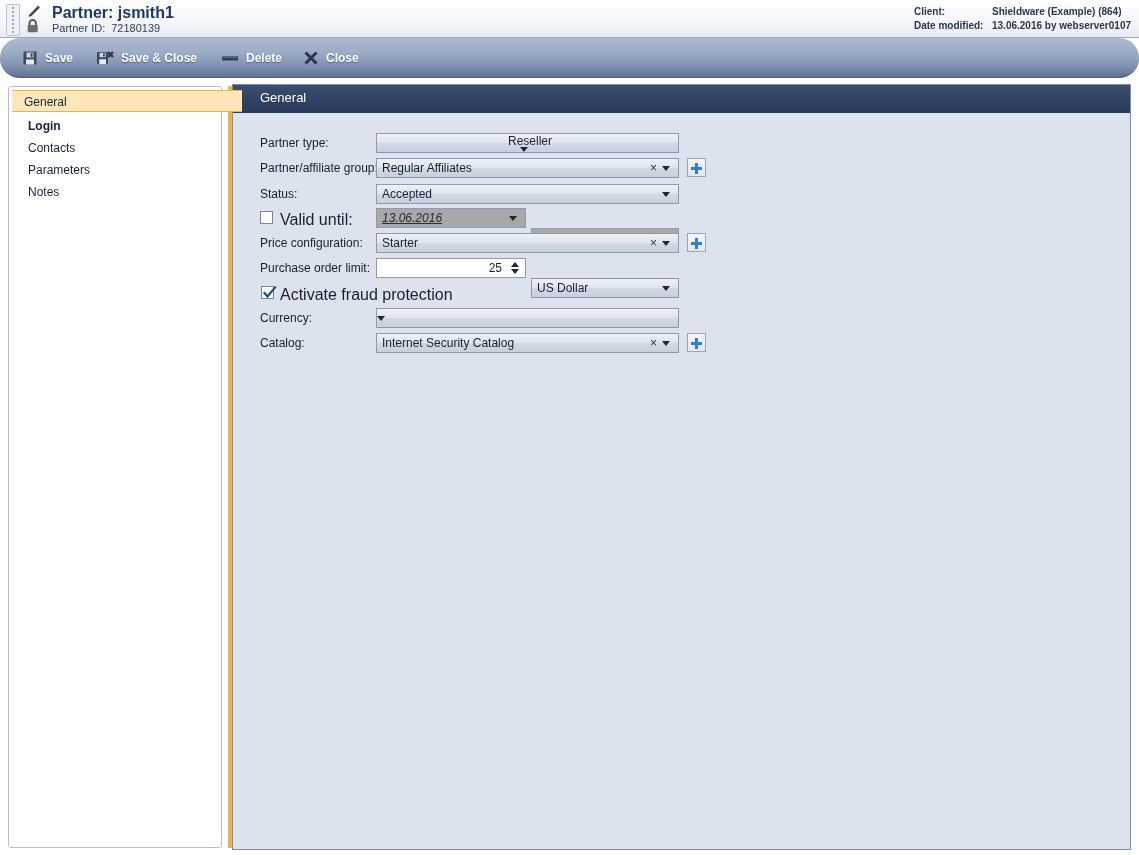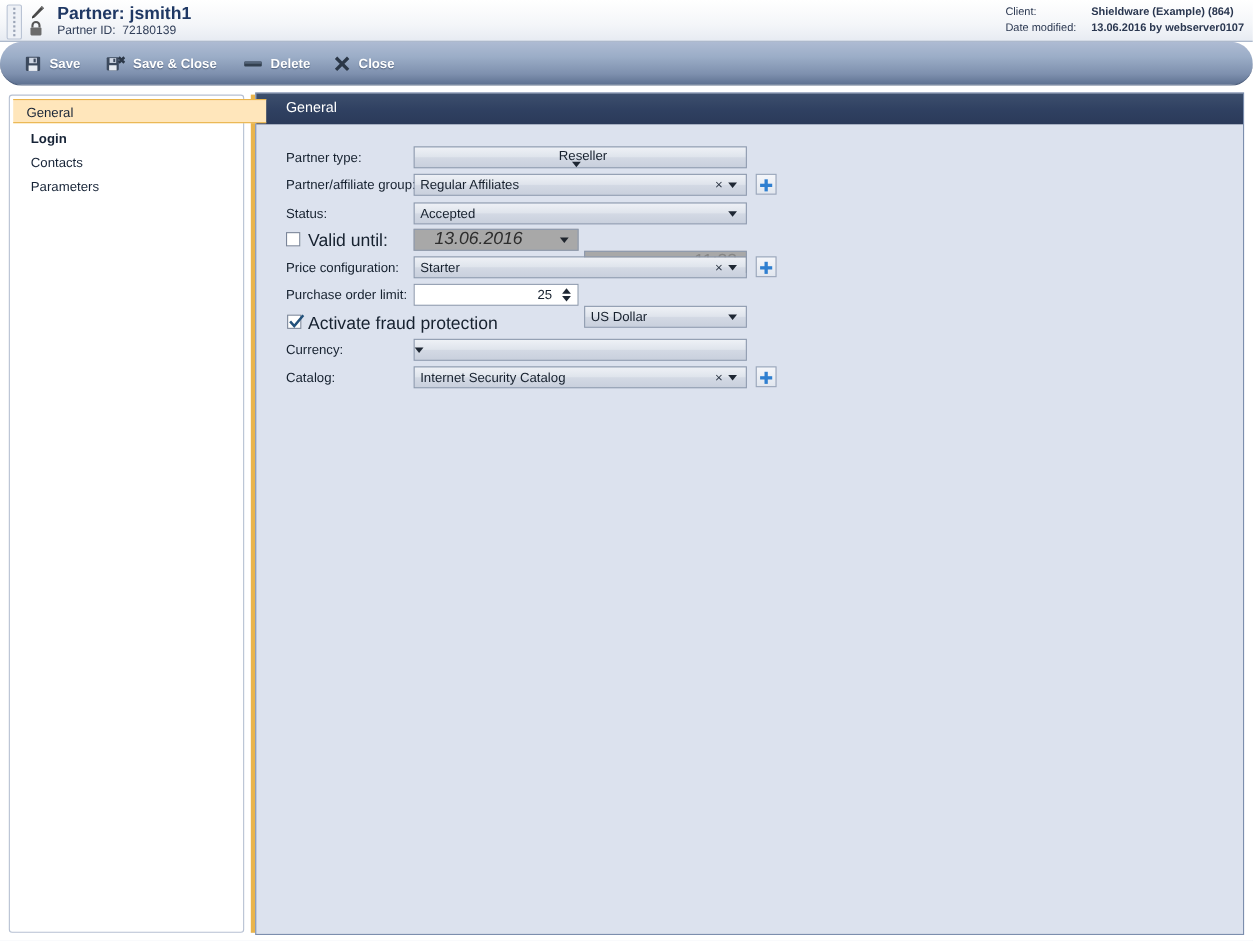--- a/index.html
+++ b/index.html
@@ -74,21 +74,21 @@
     position: absolute;
     right: 8px; top: 5px;
     font-size: 10px;
     color: #2a3750;
     line-height: 14px;
   }
   .meta-row { white-space: nowrap; }
   .meta-row .k {
     display: inline-block;
     width: 78px;
-    font-weight: normal;
+    font-weight: bold;
   }
   .meta-row .v { font-weight: bold; }
 
   
   .toolbar {
     position: absolute;
     left: 0; top: 38px;
     width: 1139px; height: 40px;
     background: linear-gradient(to bottom, #aebbd3 0%, #9badc7 35%, #7e90ae 75%, #5e7191 100%);
     border-bottom: 1px solid #4e5f7d;
@@ -278,25 +278,26 @@
   .disabled-field {
     background: #a8a8a8;
     border: 1px solid #8d99ad;
     position: relative;
     display: flex;
     align-items: center;
     box-sizing: border-box;
   }
   .disabled-field .val {
     flex: 1;
-    padding-left: 18px;
-    font-size: 16px;
+    padding-left: 5px;
+    font-size: 12px;
     font-style: italic;
     color: #2d2d2d;
     white-space: nowrap;
+    text-decoration: underline;
   }
   .disabled-field.right .val {
     text-align: right;
     padding-right: 8px;
     font-style: normal;
     color: #868686;
   }
   .disabled-field .arrow { border-top-color: #20262e; }
 
   
@@ -447,20 +448,23 @@
     </div>
     <div class="nav-item" style="margin-top:3px;font-weight:bold;">
       <span>Login</span>
     </div>
     <div class="nav-item">
       <span>Contacts</span>
     </div>
     <div class="nav-item">
       <span>Parameters</span>
     </div>
+    <div class="nav-item">
+      <span>Notes</span>
+    </div>
   </div>
 
   <div class="gold-left"></div>
   <div class="gold-inner"></div>
 
   <div class="right-pane">
 
     <div class="panel-header">
       <div class="ptitle">General</div>
     </div>

